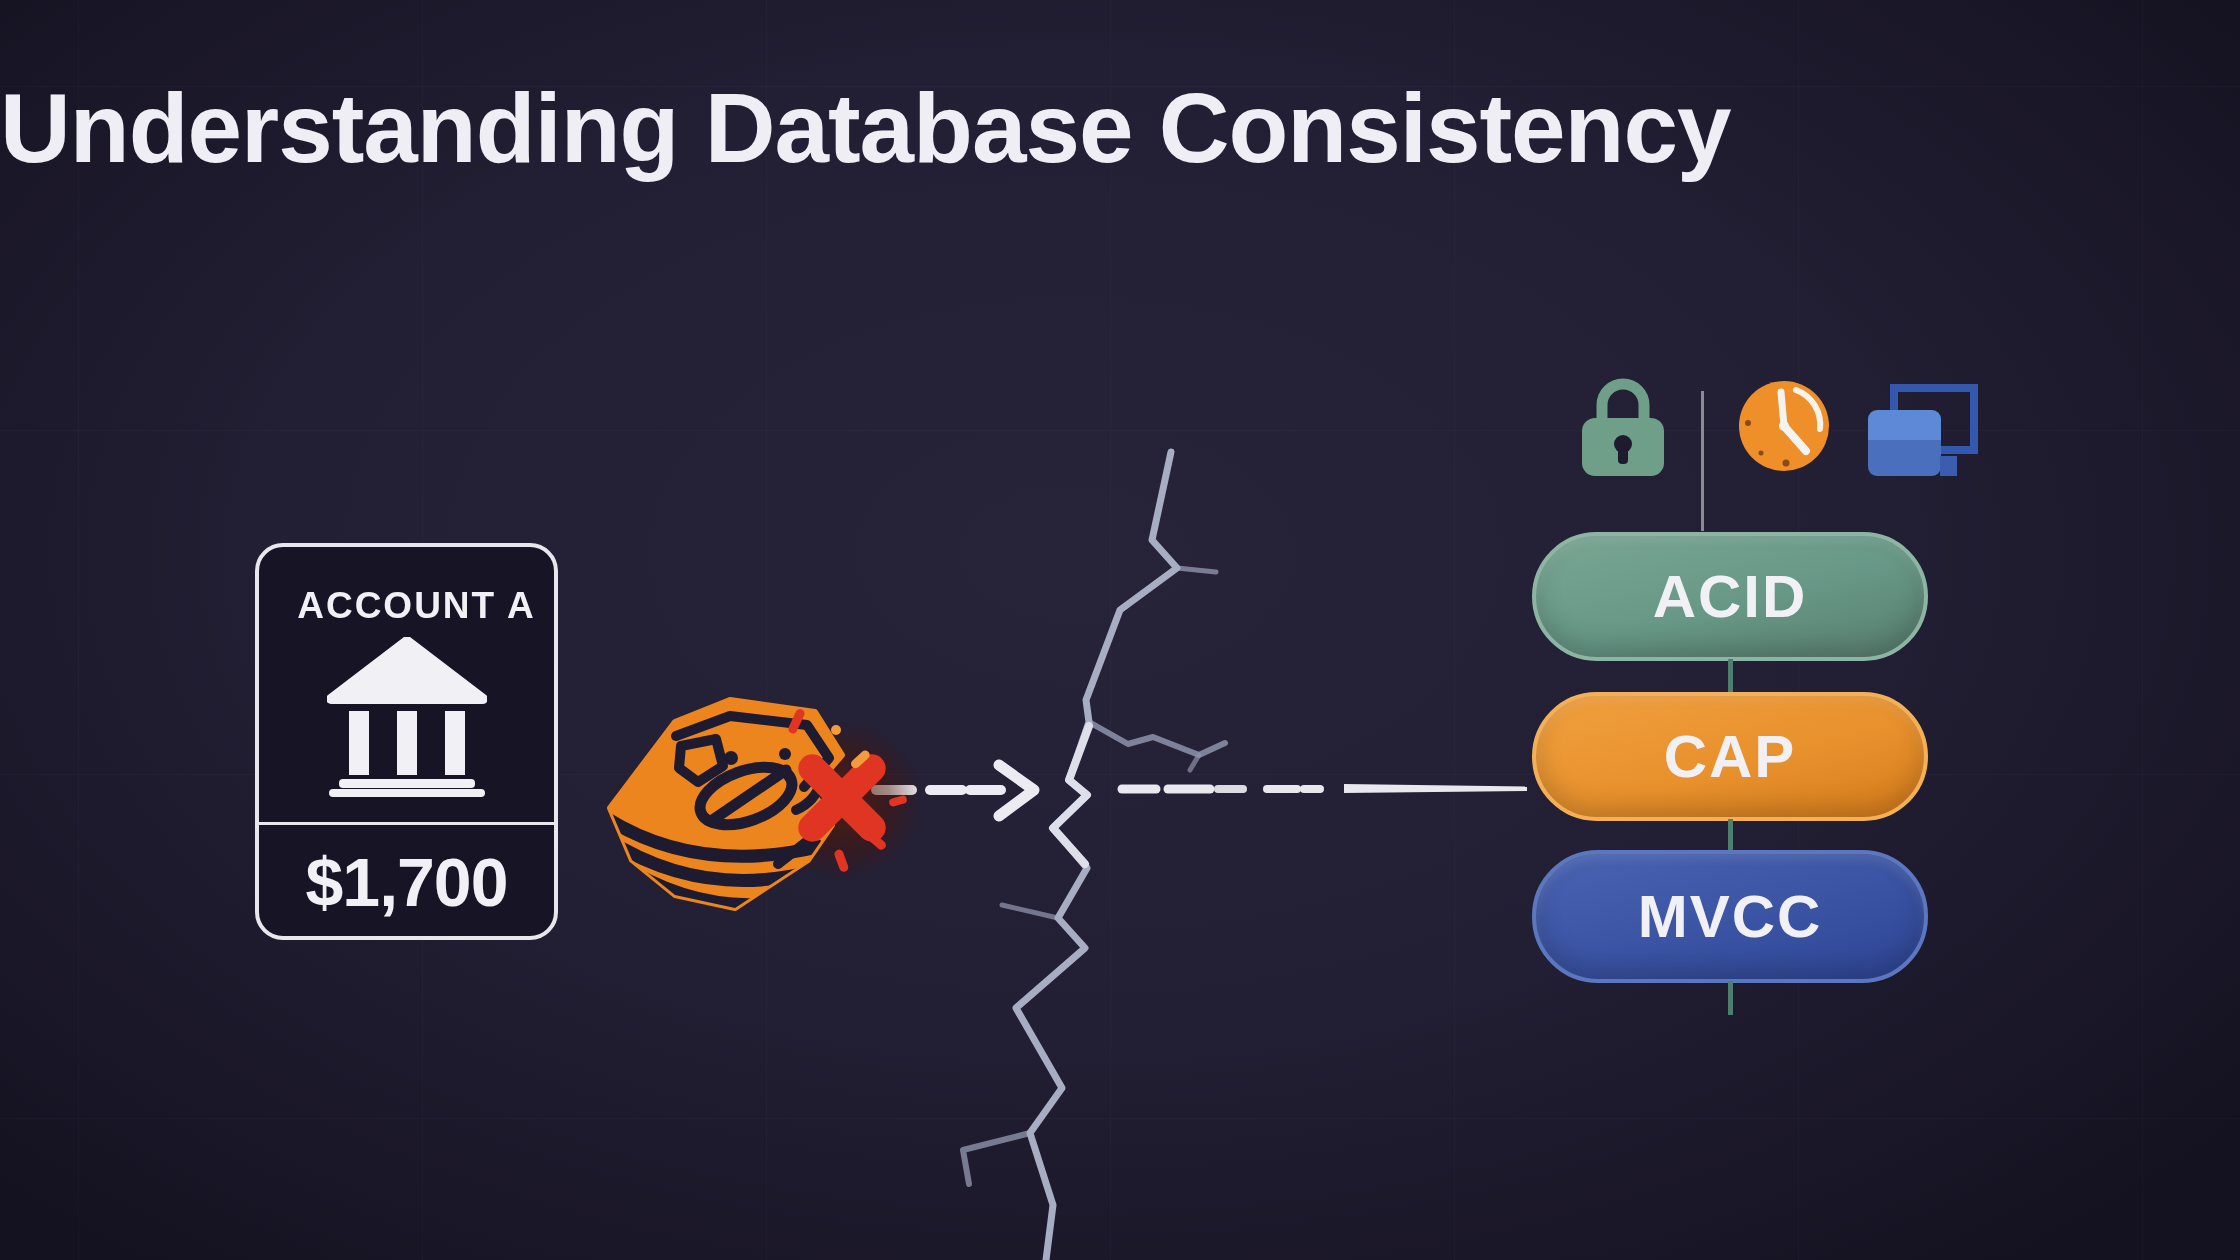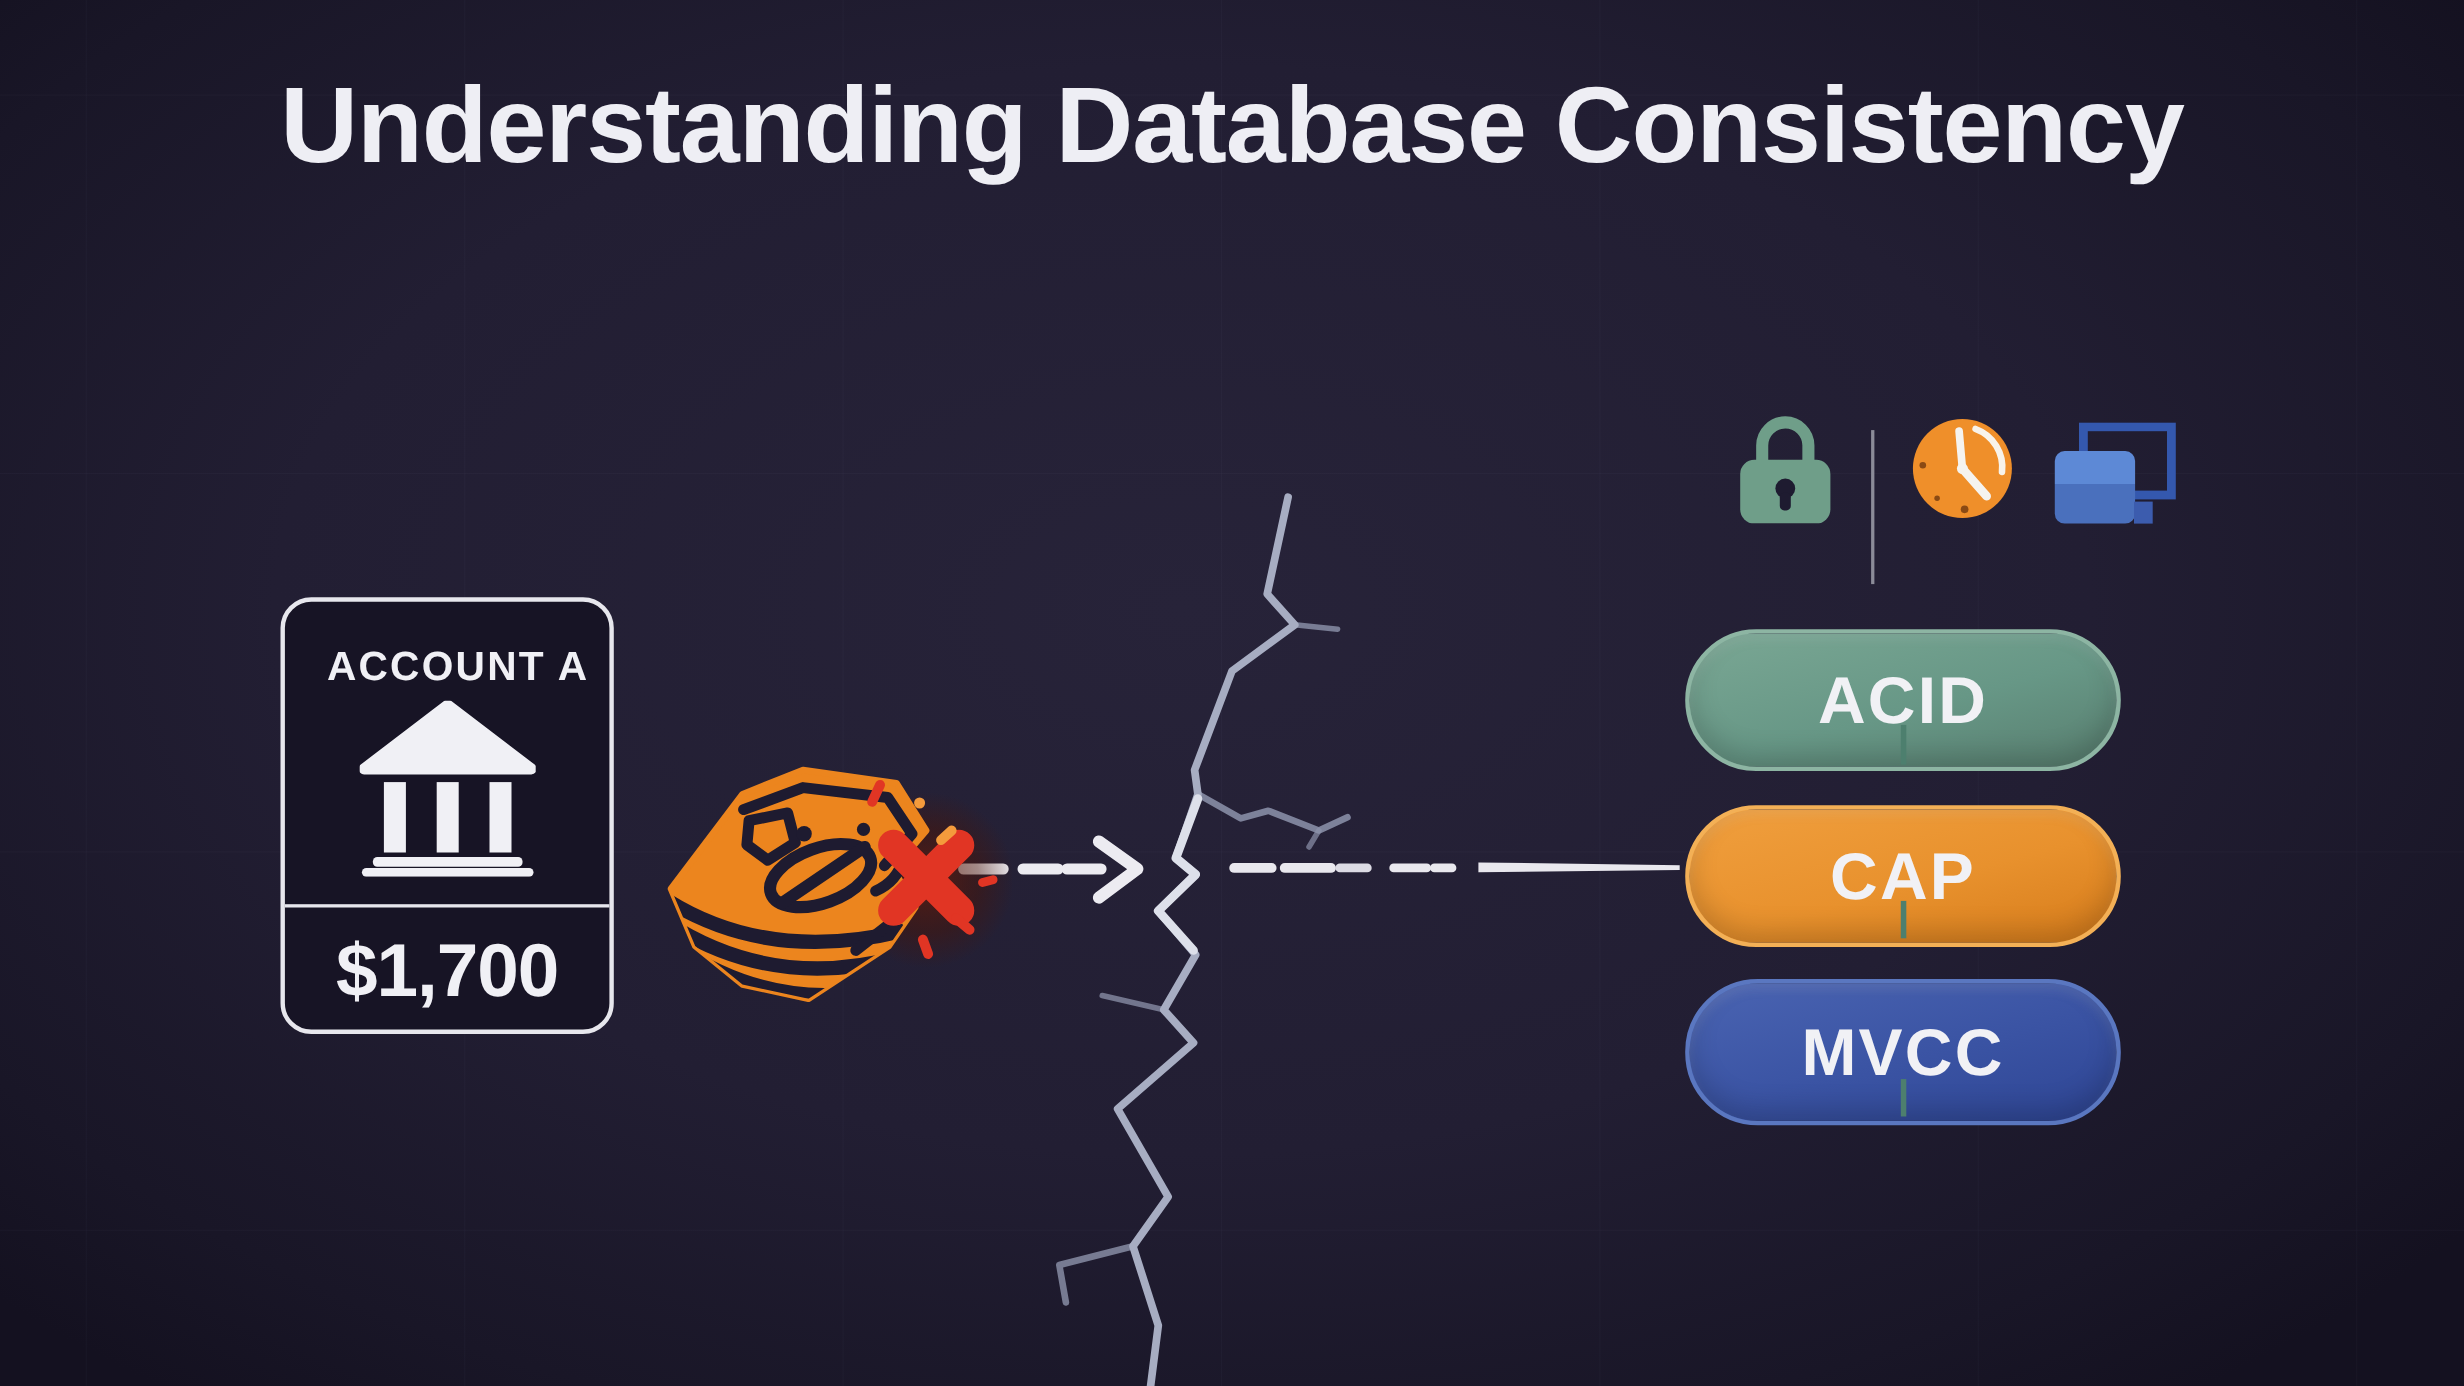--- a/index.html
+++ b/index.html
@@ -8,22 +8,22 @@
     position:relative; width:2240px; height:1260px;
     font-family:"Liberation Sans", sans-serif;
     background:
       linear-gradient(rgba(170,175,220,0.030) 1px, transparent 1px),
       linear-gradient(90deg, rgba(170,175,220,0.030) 1px, transparent 1px),
       radial-gradient(ellipse 1500px 900px at 48% 44%, #272339 0%, #221e33 55%, #191627 86%, #141120 100%);
     background-size: 344px 344px, 344px 344px, 100% 100%;
     background-position: 78px 86px, 78px 86px, 0 0;
   }
   .title {
-    position:absolute; top:57px; left:0; width:100%;
-    text-align:center; color:#eeeef4; font-size:98px; font-weight:bold;
+    position:absolute; top:72px; left:0; width:100%;
+    color:#eeeef4; font-size:98px; font-weight:bold;
     letter-spacing:-1px;
   }
   .subtitle {
     position:absolute; top:258px; left:0; width:100%;
     text-align:center; color:#7e7c91; font-size:54px; font-weight:normal;
     letter-spacing:1px;
   }
   
   .account-card {
     position:absolute; left:255px; top:543px; width:303px; height:397px;
@@ -39,21 +39,20 @@
     position:absolute; top:296px; width:100%; text-align:center;
     color:#f0f0f5; font-size:68px; font-weight:bold; letter-spacing:-1px;
   }
   
   .pill {
     position:absolute; left:1532px; width:396px; height:129px;
     border-radius:66px; display:flex; align-items:center; justify-content:center;
     color:#f1f1f5; font-size:60px; font-weight:bold; letter-spacing:2px;
     border:4px solid rgba(255,255,255,0.28);
     box-shadow: inset 0 -10px 24px rgba(0,0,0,0.18), inset 0 6px 10px rgba(255,255,255,0.10);
-    margin-top: 40px;
   }
   .pill-0 { top:532px; }
   .pill-1 { top:692px; }
   .pill-2 { top:850px; height:133px; }
   .pill-3 { top:1012px; height:131px; }
   .connector { position:absolute; left:1728px; width:5px; background:#4d7f6e; }
   .conn-0 { top:659px; height:36px; }
   .conn-1 { top:819px; height:34px; }
   .conn-2 { top:981px; height:34px; }
   .drop-line { position:absolute; left:1701px; top:391px; width:3px; height:140px; background:#8b8b98; }

